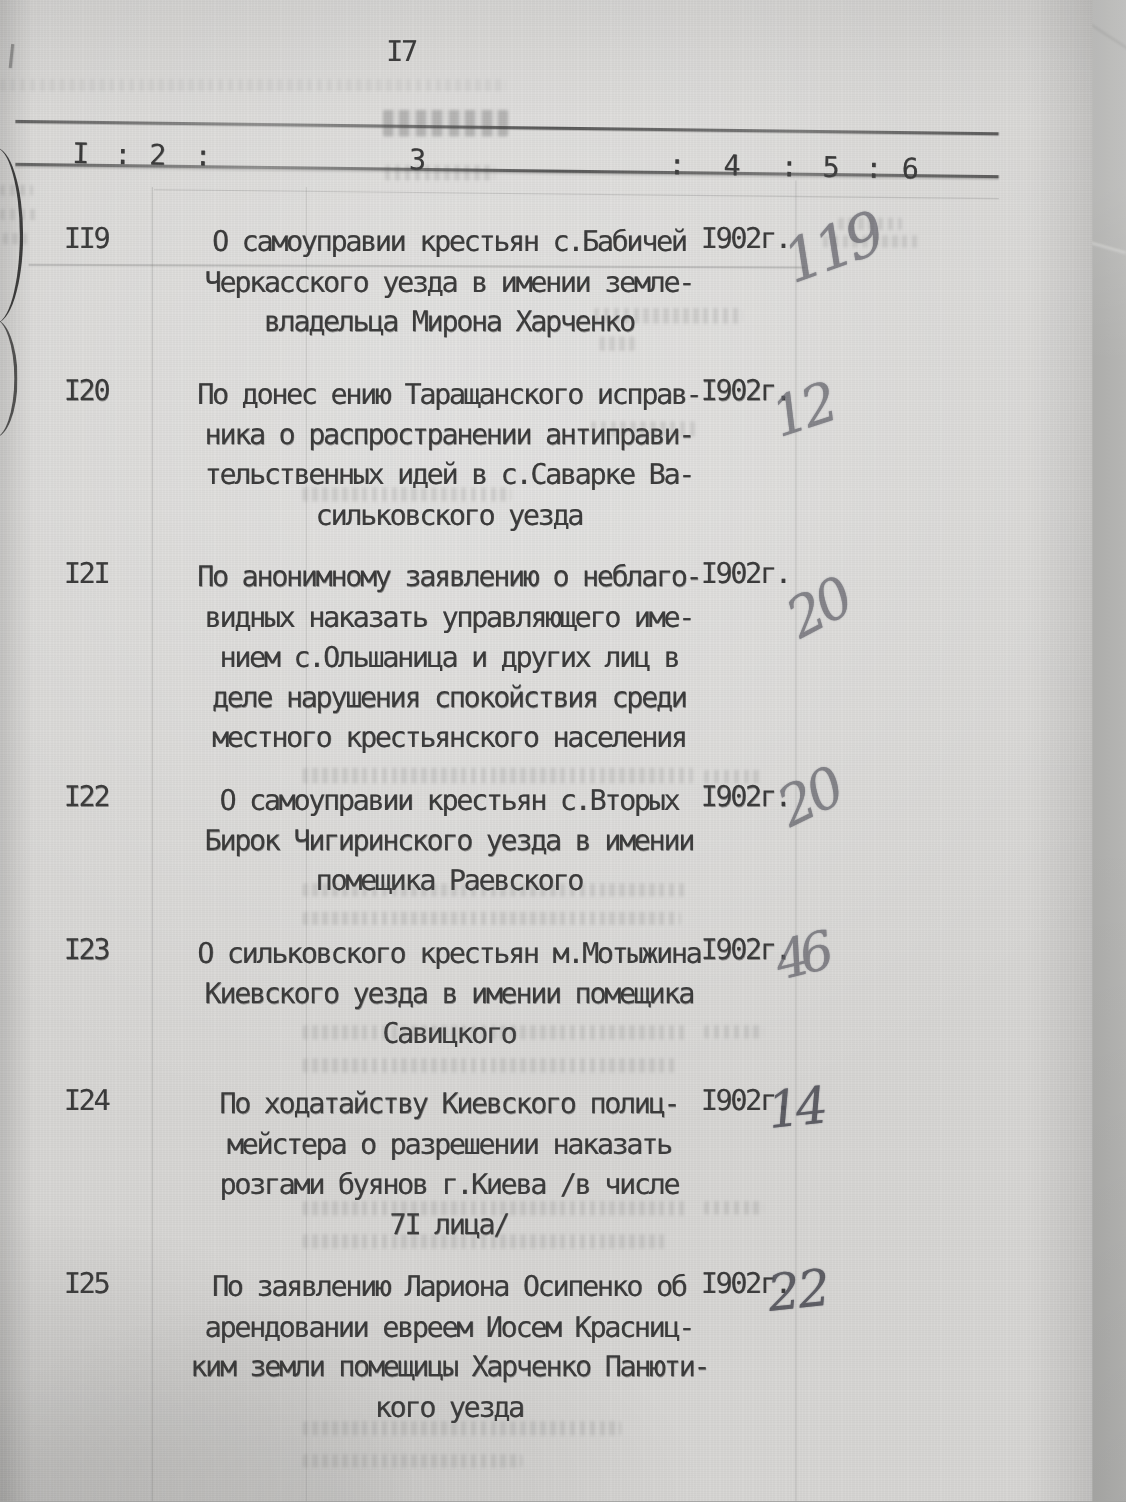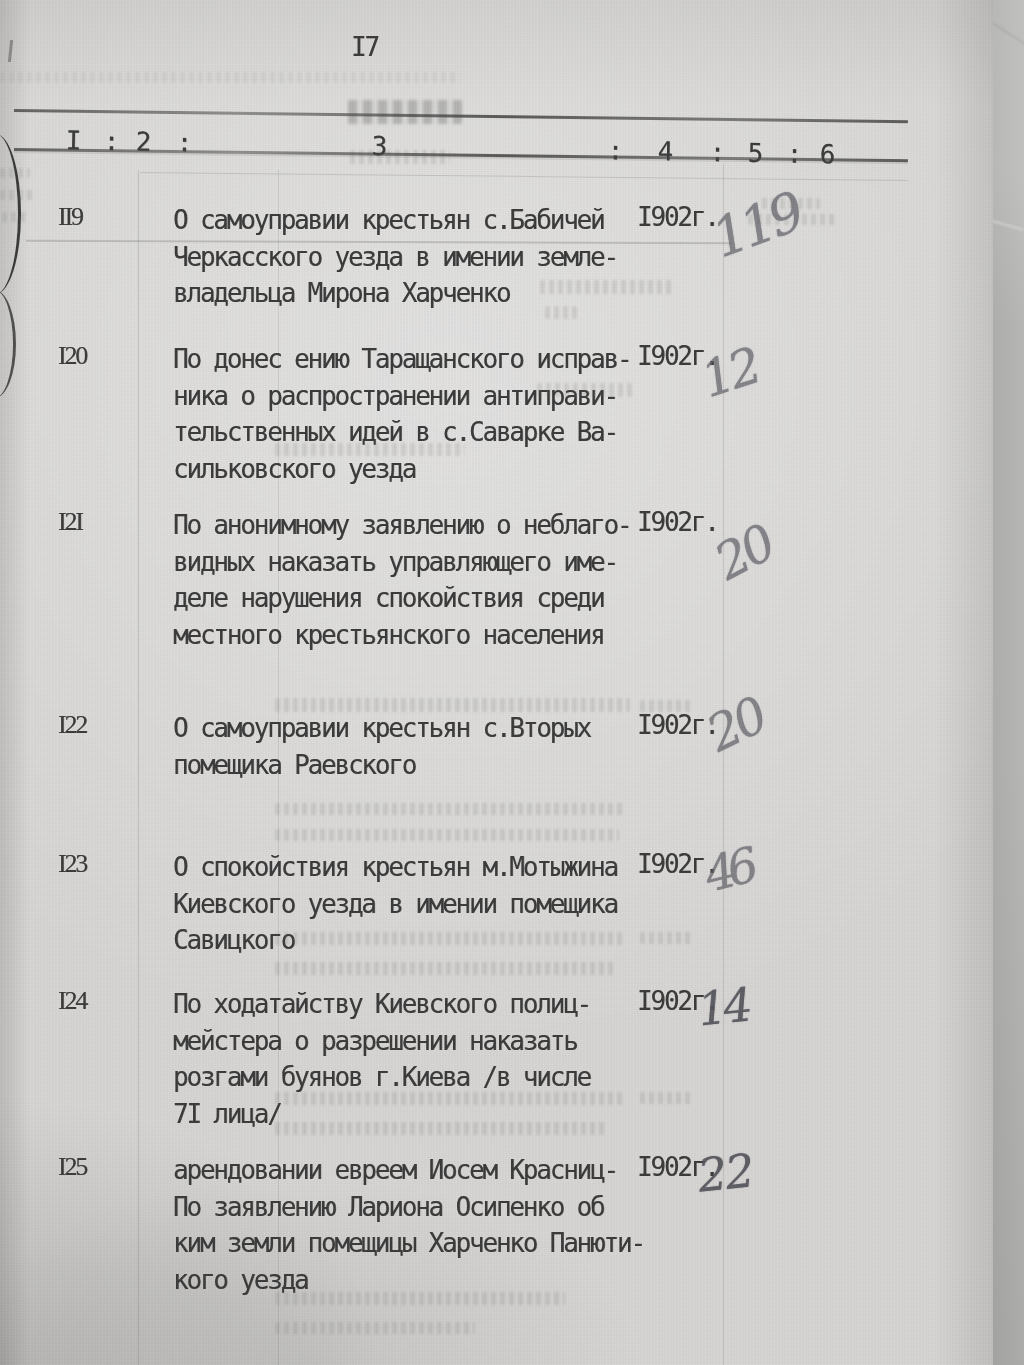--- a/index.html
+++ b/index.html
@@ -51,22 +51,22 @@
   .v2{left:278px;top:170px;height:1195px;opacity:.7;}
   .v3{left:723px;top:164px;height:1201px;opacity:.9;}
   .bleedline{position:absolute;left:26px;top:241px;width:706px;height:2px;background:rgba(90,90,90,.25);filter:blur(.7px);transform:rotate(.2deg);}
   
   .tw{color:#3a3a3a;font-size:26px;letter-spacing:-2.2px;white-space:pre;
       text-shadow:.4px .4px .6px rgba(45,45,45,.45);}
   .pageno{position:absolute;left:351px;top:32px;}
   .thead{position:absolute;left:0;top:124px;width:911px;height:30px;transform:rotate(1.05deg);transform-origin:0 0;}
   .hcell{position:absolute;top:0;}
   .entry{position:absolute;left:0;width:911px;}
-  .entry .no{position:absolute;left:58px;top:0;font-family:Liberation Serif, serif;}
-  .entry .lines{position:absolute;left:173px;top:0;width:470px;line-height:36.6px;}
+  .entry .no{position:absolute;left:58px;top:0;}
+  .entry .lines{position:absolute;left:173px;top:0;width:470px;line-height:36.6px;text-align:center;}
   .entry .yr{position:absolute;left:637px;top:0;}
   
   .hand{position:absolute;font-family:"DejaVu Serif","Liberation Serif",serif;font-style:italic;
         color:#62626a;text-shadow:0 0 1.2px rgba(95,95,105,.8);}
   .hand.light{opacity:.72;}
   .hand.dark{opacity:.92;color:#53535b;}
   
   .bleed{position:absolute;height:13px;border-radius:2px;
     background:repeating-linear-gradient(90deg, rgba(100,100,100,.38) 0 5px, rgba(100,100,100,0) 5px 9px);
     filter:blur(1.3px);opacity:.40;}
@@ -145,61 +145,63 @@
         <div class="tw">сильковского уезда</div>
       </div>
       <span class="tw yr">I902г.</span>
     </div>
 
     <div class="entry" style="top:507px">
       <span class="tw no">I2I</span>
       <div class="lines">
         <div class="tw">По анонимному заявлению о неблаго-</div>
         <div class="tw">видных наказать управляющего име-</div>
+        <div class="tw">нием с.Ольшаница и других лиц в</div>
         <div class="tw">деле нарушения спокойствия среди</div>
         <div class="tw">местного крестьянского населения</div>
       </div>
       <span class="tw yr">I902г.</span>
     </div>
 
     <div class="entry" style="top:710px">
       <span class="tw no">I22</span>
       <div class="lines">
         <div class="tw">О самоуправии крестьян с.Вторых</div>
+        <div class="tw">Бирок Чигиринского уезда в имении</div>
         <div class="tw">помещика Раевского</div>
       </div>
       <span class="tw yr">I902г.</span>
     </div>
 
     <div class="entry" style="top:849px">
       <span class="tw no">I23</span>
       <div class="lines">
-        <div class="tw">О спокойствия крестьян м.Мотыжина</div>
+        <div class="tw">О сильковского крестьян м.Мотыжина</div>
         <div class="tw">Киевского уезда в имении помещика</div>
         <div class="tw">Савицкого</div>
       </div>
       <span class="tw yr">I902г.</span>
     </div>
 
     <div class="entry" style="top:986px">
       <span class="tw no">I24</span>
       <div class="lines">
         <div class="tw">По ходатайству Киевского полиц-</div>
         <div class="tw">мейстера о разрешении наказать</div>
         <div class="tw">розгами буянов г.Киева /в числе</div>
         <div class="tw">7I лица/</div>
       </div>
       <span class="tw yr">I902г.</span>
     </div>
 
     <div class="entry" style="top:1152px">
       <span class="tw no">I25</span>
       <div class="lines">
+        <div class="tw">По заявлению Лариона Осипенко об</div>
         <div class="tw">арендовании евреем Иосем Красниц-</div>
-        <div class="tw">По заявлению Лариона Осипенко об</div>
         <div class="tw">ким земли помещицы Харченко Панюти-</div>
         <div class="tw">кого уезда</div>
       </div>
       <span class="tw yr">I902г.</span>
     </div>
 
     <div class="hand light" style="left:712px;top:194px;font-size:54px;letter-spacing:-5px;transform:rotate(-20deg)">119</div>
     <div class="hand light" style="left:702px;top:344px;font-size:50px;letter-spacing:-4px;transform:rotate(-18deg)">12</div>
     <div class="hand light" style="left:716px;top:524px;font-size:50px;letter-spacing:-4px;transform:rotate(-28deg)">20</div>
     <div class="hand light" style="left:708px;top:696px;font-size:50px;letter-spacing:-4px;transform:rotate(-26deg)">20</div>

